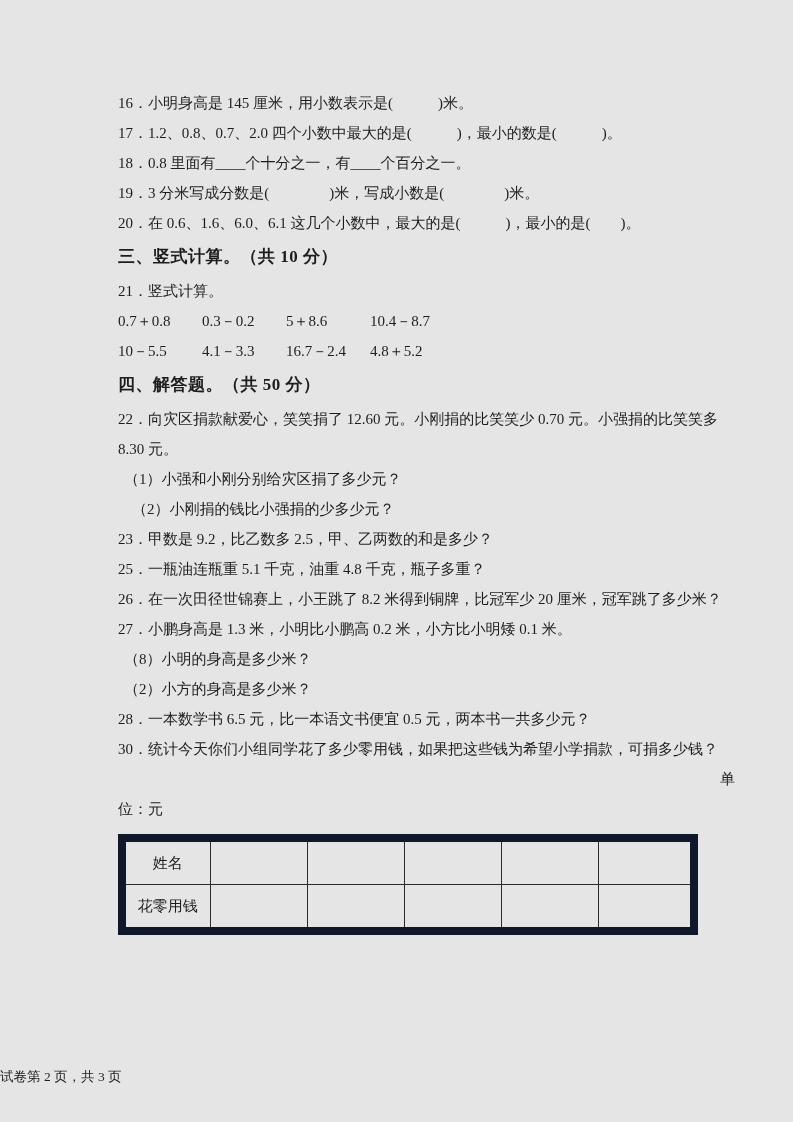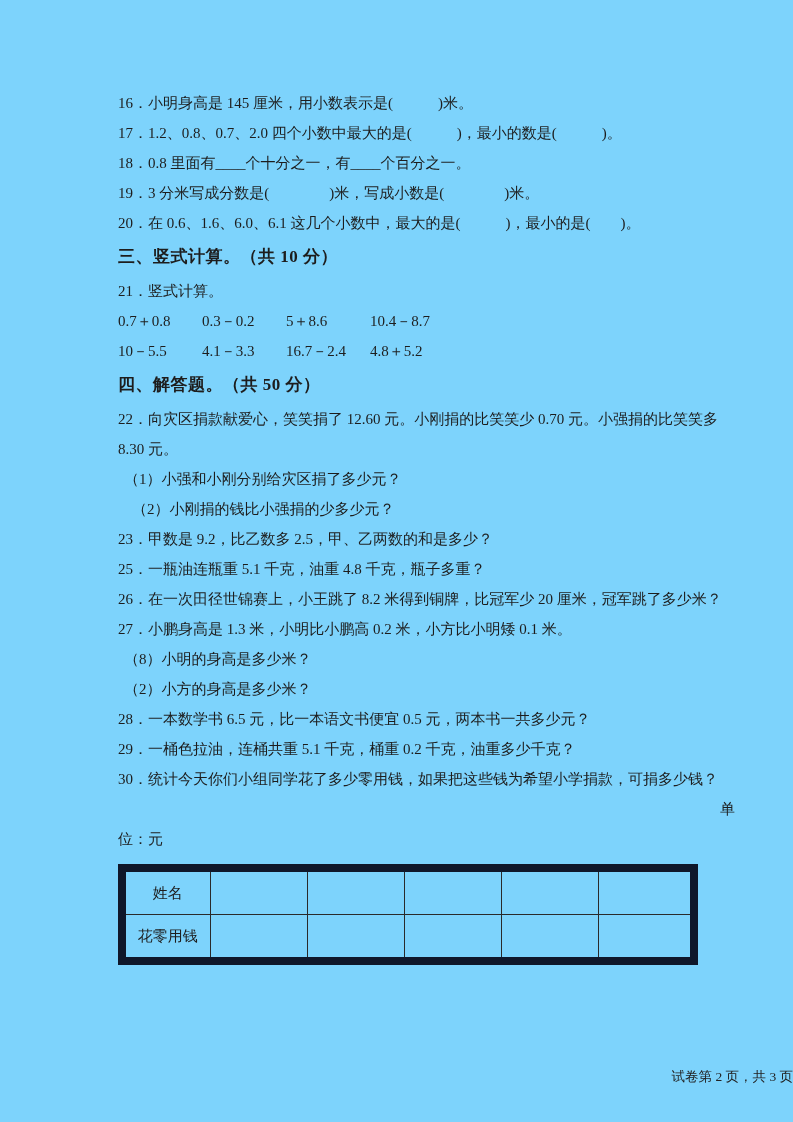--- a/index.html
+++ b/index.html
@@ -4,21 +4,21 @@
 <style>
   html, body {
     margin: 0;
     padding: 0;
     background: #ffffff;
   }
   .page {
     position: relative;
     width: 793px;
     height: 1122px;
-    background: #7dd3fc;
+    background: #e5e5e5;
     font-family: "Liberation Serif", "DejaVu Serif", serif;
     color: #1d1d1d;
     overflow: hidden;
   }
   .content {
     position: absolute;
     left: 118px;
     top: 88px;
     width: 617px;
   }
@@ -63,24 +63,23 @@
     padding: 0;
   }
   table.money td.lab {
     text-align: center;
   }
   .footer {
     position: absolute;
     left: 0;
     right: 0;
     top: 1068px;
-    text-align: right;
+    text-align: left;
     font-size: 13.5px;
     color: #222222;
-    margin-left: 32px;
   }
 </style>
 </head>
 <body>
 
 <div class="page">
   <div class="content">
 
     <section>
       <p class="q"><span>16．</span><span>小明身高是 145 厘米，用小数表示是(　　　)米。</span></p>
@@ -114,21 +113,20 @@
       <p class="q"><span>22．</span><span>向灾区捐款献爱心，笑笑捐了 12.60 元。小刚捐的比笑笑少 0.70 元。小强捐的比笑笑多 8.30 元。</span></p>
       <p class="q sub">（1）小强和小刚分别给灾区捐了多少元？</p>
       <p class="q sub2">（2）小刚捐的钱比小强捐的少多少元？</p>
       <p class="q"><span>23．</span><span>甲数是 9.2，比乙数多 2.5，甲、乙两数的和是多少？</span></p>
       <p class="q"><span>25．</span><span>一瓶油连瓶重 5.1 千克，油重 4.8 千克，瓶子多重？</span></p>
       <p class="q"><span>26．</span><span>在一次田径世锦赛上，小王跳了 8.2 米得到铜牌，比冠军少 20 厘米，冠军跳了多少米？</span></p>
       <p class="q"><span>27．</span><span>小鹏身高是 1.3 米，小明比小鹏高 0.2 米，小方比小明矮 0.1 米。</span></p>
       <p class="q sub">（8）小明的身高是多少米？</p>
       <p class="q sub">（2）小方的身高是多少米？</p>
       <p class="q"><span>28．</span><span>一本数学书 6.5 元，比一本语文书便宜 0.5 元，两本书一共多少元？</span></p>
-      <p class="q"><span>29．</span><span>一桶色拉油，连桶共重 5.1 千克，桶重 0.2 千克，油重多少千克？</span></p>
       <p class="q"><span>30．</span><span>统计今天你们小组同学花了多少零用钱，如果把这些钱为希望小学捐款，可捐多少钱？</span></p>
       <p class="q unit-right">单</p>
       <p class="q">位：元</p>
 
       <table class="money">
         <colgroup>
           <col style="width:88px">
           <col style="width:97px">
             <col style="width:97px">
             <col style="width:97px">

